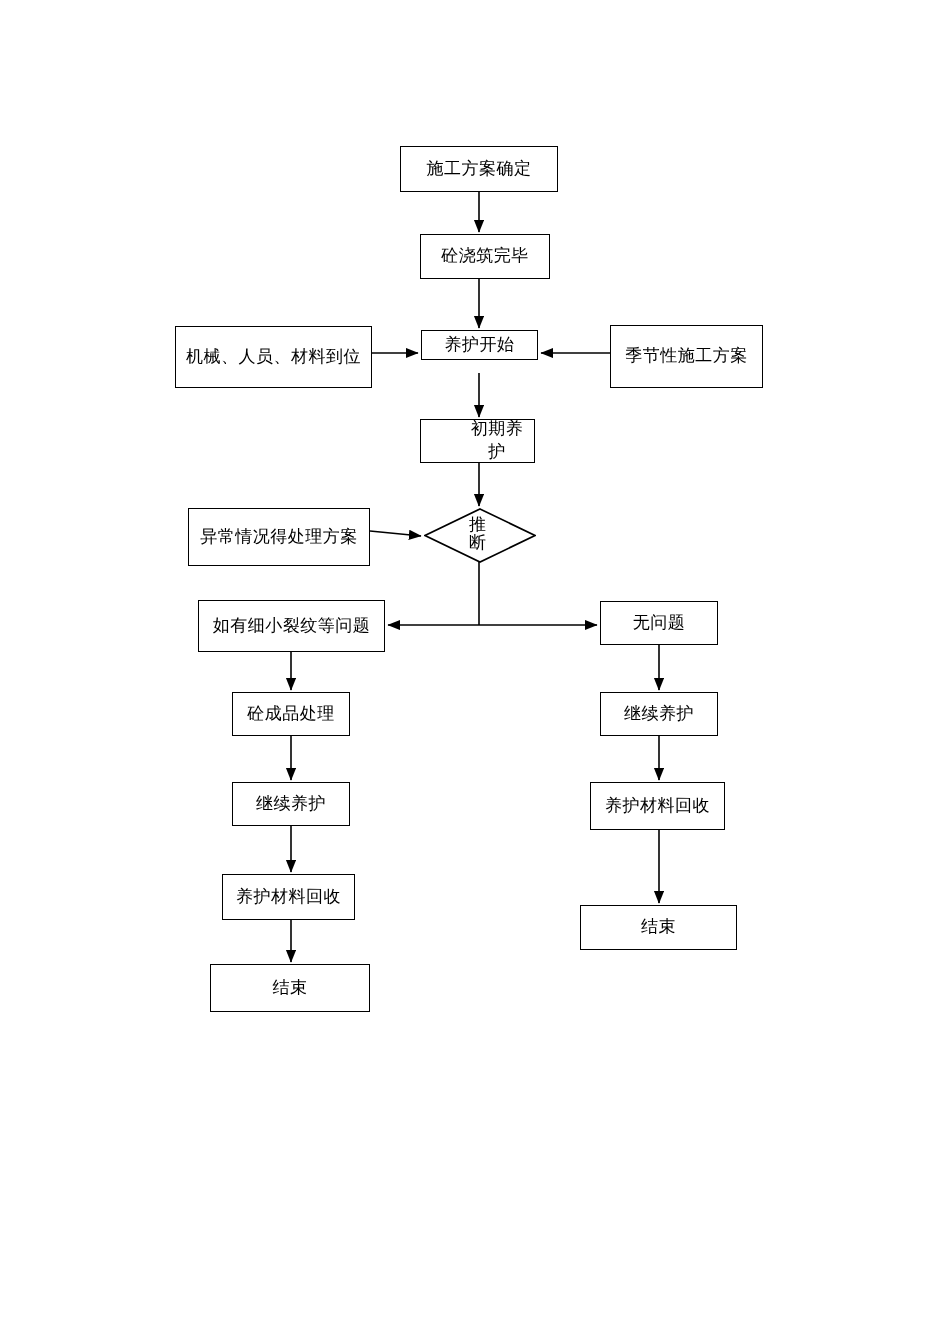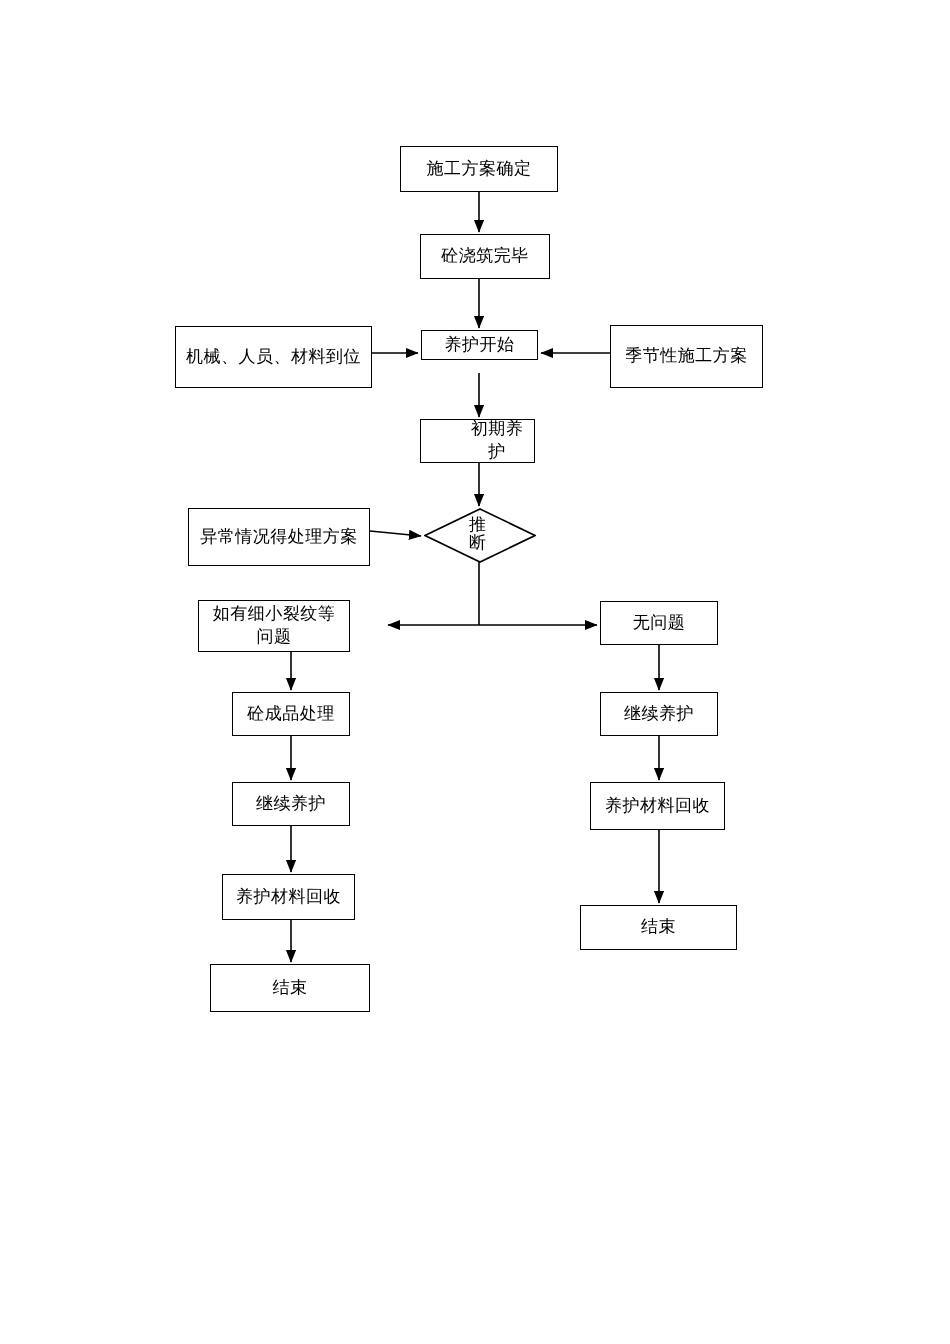--- a/index.html
+++ b/index.html
@@ -170,21 +170,21 @@
       <span class="node-label">异常情况得处理方案</span>
     </div>
 
     <div class="decision" style="left:424px; top:508px; width:112px; height:55px;">
       <svg class="diamond-shape" viewBox="0 0 112 55" preserveAspectRatio="none" xmlns="http://www.w3.org/2000/svg">
         <polygon points="56,1 111,27.5 56,54 1,27.5" fill="#ffffff" stroke="#000000" stroke-width="1.6"></polygon>
       </svg>
       <span class="decision-label">推断</span>
     </div>
 
-    <div class="node process" style="left:198px; top:600px; width:152px; height:52px;">
+    <div class="node process" style="left:198px; top:600px; width:187px; height:52px;">
       <span class="node-label">如有细小裂纹等问题</span>
     </div>
 
     <div class="node process" style="left:600px; top:601px; width:118px; height:44px;">
       <span class="node-label">无问题</span>
     </div>
 
     <div class="node process" style="left:232px; top:692px; width:118px; height:44px;">
       <span class="node-label">砼成品处理</span>
     </div>

